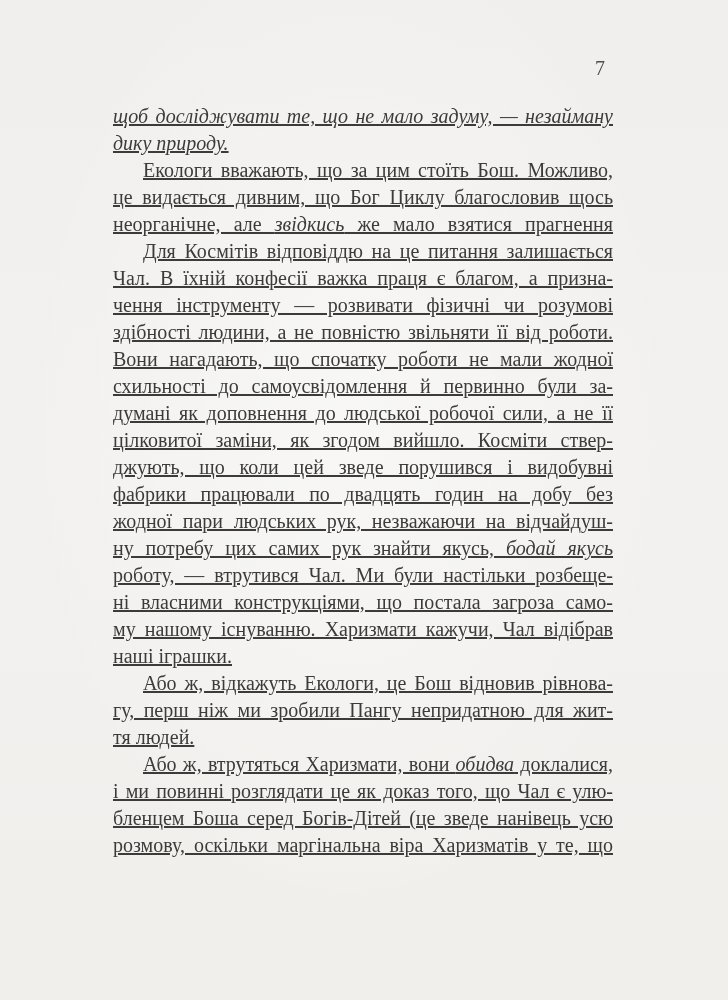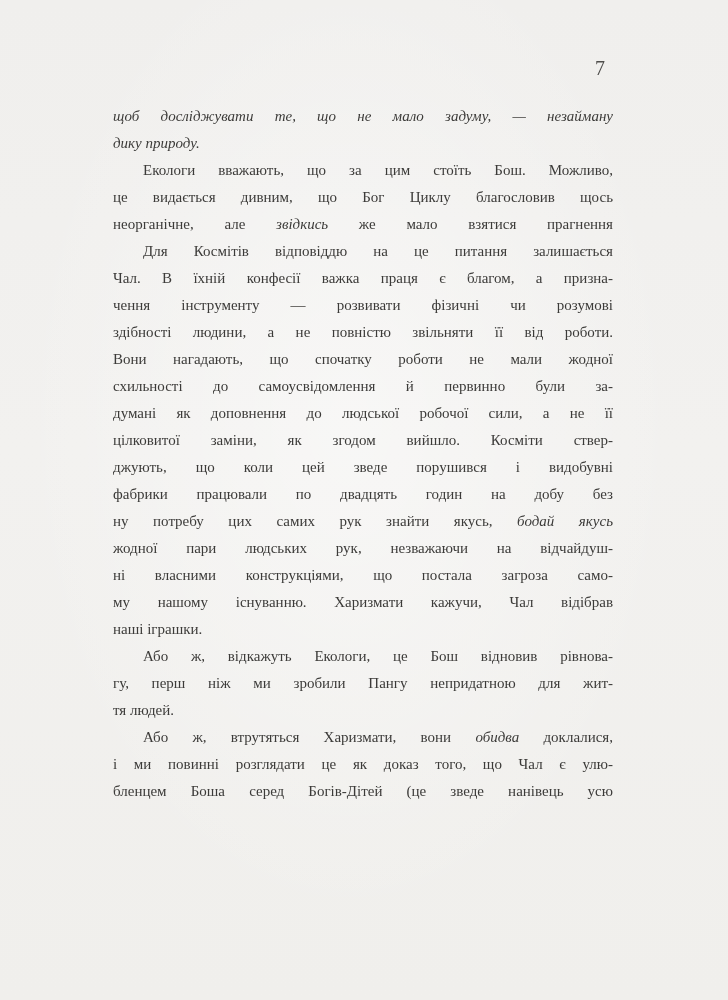--- a/index.html
+++ b/index.html
@@ -27,22 +27,23 @@
     box-sizing: border-box;
     text-align: right;
     font-size: 20px;
     line-height: 22px;
   }
   .text-block {
     position: absolute;
     left: 113px;
     top: 103px;
     width: 500px;
-    font-size: 15px;
+    font-size: 20px;
     line-height: 27px;
+    text-decoration: underline;
   }
   .para { margin: 0; padding: 0; }
   .line {
     text-align: justify;
     text-align-last: justify;
     white-space: normal;
   }
   .line.end  { text-align-last: left; }
   .line.indent { text-indent: 30px; }
   .line em { font-style: italic; }
@@ -66,30 +67,32 @@
         <div class="line indent"><span>Для Космітів відповіддю на це питання залишається</span></div>
         <div class="line"><span>Чал. В їхній конфесії важка праця є благом, а призна-</span></div>
         <div class="line"><span>чення інструменту — розвивати фізичні чи розумові</span></div>
         <div class="line"><span>здібності людини, а не повністю звільняти її від роботи.</span></div>
         <div class="line"><span>Вони нагадають, що спочатку роботи не мали жодної</span></div>
         <div class="line"><span>схильності до самоусвідомлення й первинно були за-</span></div>
         <div class="line"><span>думані як доповнення до людської робочої сили, а не її</span></div>
         <div class="line"><span>цілковитої заміни, як згодом вийшло. Косміти ствер-</span></div>
         <div class="line"><span>джують, що коли цей зведе порушився і видобувні</span></div>
         <div class="line"><span>фабрики працювали по двадцять годин на добу без</span></div>
+        <div class="line"><span>жодної пари людських рук, незважаючи на відчайдуш-</span></div>
         <div class="line"><span>ну потребу цих самих рук знайти якусь, </span><em>бодай якусь</em></div>
-        <div class="line"><span>жодної пари людських рук, незважаючи на відчайдуш-</span></div>
+        <div class="line"><span>роботу, — втрутився Чал. Ми були настільки розбеще-</span></div>
         <div class="line"><span>ні власними конструкціями, що постала загроза само-</span></div>
         <div class="line"><span>му нашому існуванню. Харизмати кажучи, Чал відібрав</span></div>
         <div class="line end"><span>наші іграшки.</span></div>
       </div>
       <div class="para">
         <div class="line indent"><span>Або ж, відкажуть Екологи, це Бош відновив рівнова-</span></div>
         <div class="line"><span>гу, перш ніж ми зробили Пангу непридатною для жит-</span></div>
         <div class="line end"><span>тя людей.</span></div>
       </div>
       <div class="para">
         <div class="line indent"><span>Або ж, втрутяться Харизмати, вони </span><em>обидва</em><span> доклалися,</span></div>
         <div class="line"><span>і ми повинні розглядати це як доказ того, що Чал є улю-</span></div>
         <div class="line"><span>бленцем Боша серед Богів-Дітей (це зведе нанівець усю</span></div>
+        <div class="line"><span>розмову, оскільки маргінальна віра Харизматів у те, що</span></div>
       </div>
     </div>
 </div>
 
 </body></html>

